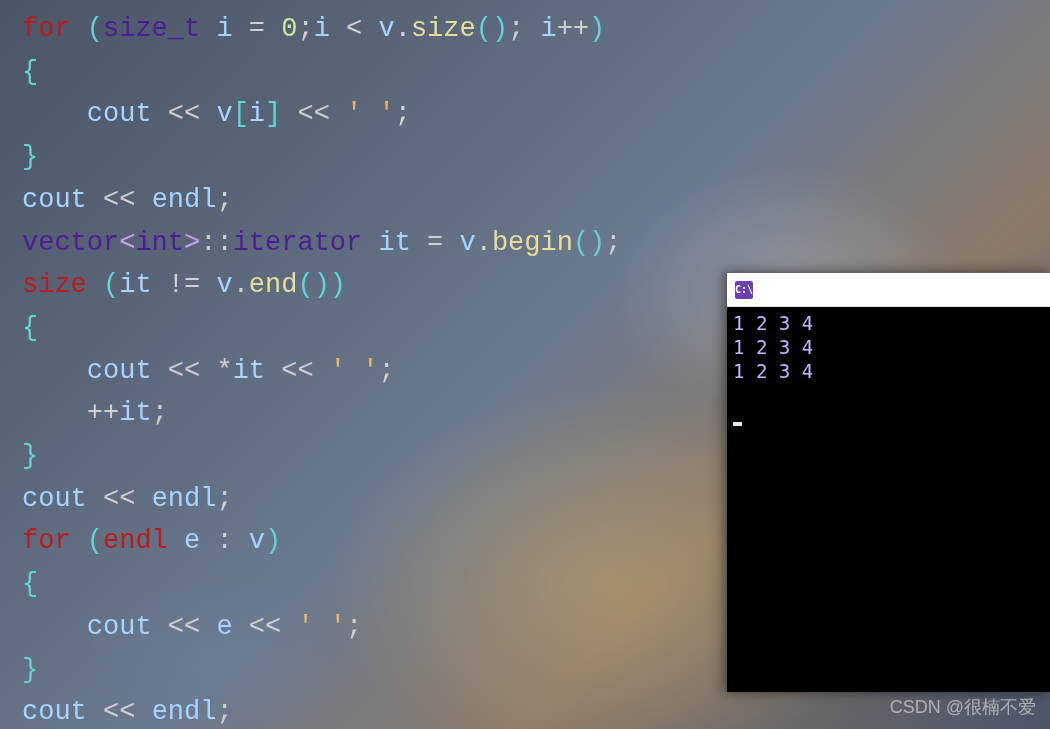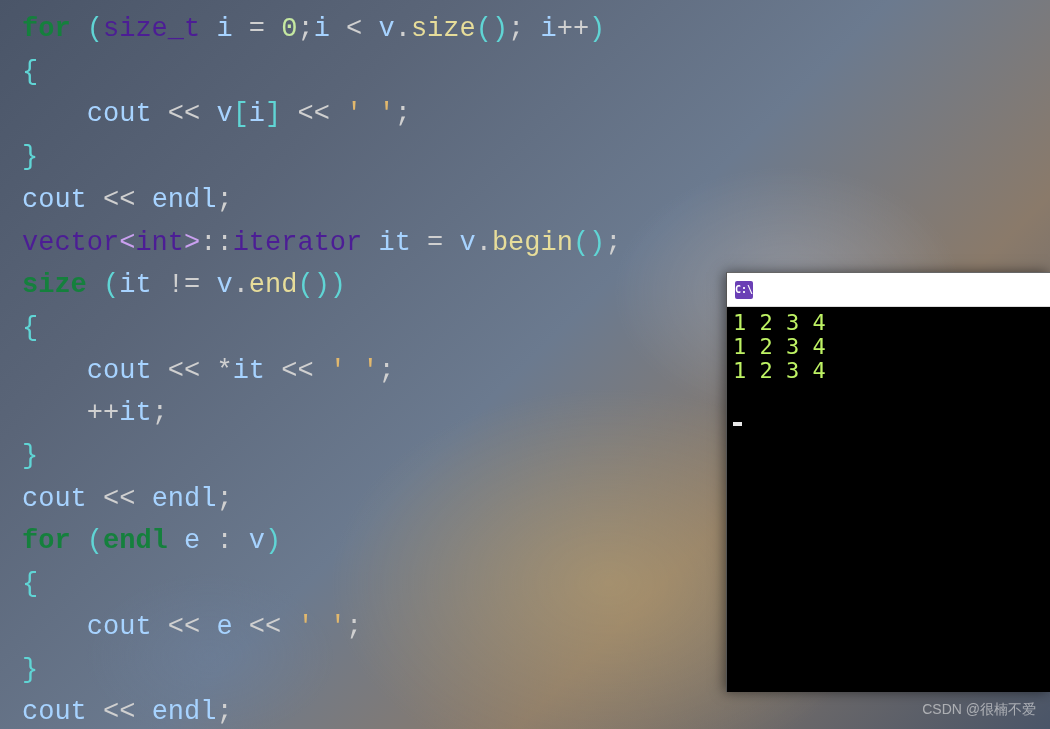--- a/index.html
+++ b/index.html
@@ -19,21 +19,21 @@
   }
   .code-area {
     position: absolute;
     left: 22px;
     top: 8px;
     font-size: 27px;
     line-height: 42.7px;
     white-space: pre;
     font-weight: 500;
   }
-  .tok-keyword   { color: #15803d; font-weight: bold; }
+  .tok-keyword   { color: #b91c1c; }
   .tok-type      { color: #4c1d95; }
   .tok-number    { color: #c5e8a1; }
   .tok-ident     { color: #a7d3ff; }
   .tok-brace     { color: #60d5d5; }
   .tok-op        { color: #d0d0d0; }
   .tok-char      { color: #e2b86d; }
   .tok-call      { color: #e7dd9a; }
   .tok-angle     { color: #caa0f0; }
   .guide         { color: rgba(200,200,200,0.25); }
 
@@ -64,37 +64,37 @@
     width: 18px; height: 18px;
     background: #6a3fb5;
     display: flex; align-items: center; justify-content: center;
     color: #fff; font-size: 10px; font-weight: bold;
     border-radius: 2px;
     font-family: Consolas, monospace;
   }
   .console-body {
     padding: 4px 6px;
     font-family: 'NSimSun', 'SimSun', Consolas, monospace;
-    font-size: 22px;
+    font-size: 19px;
     line-height: 24px;
-    color: #bef264;
+    color: #c4b5fd;
     white-space: pre;
   }
   .cursor-block {
     display: inline-block;
     width: 9px; height: 4px;
     background: #e8e8e8;
     vertical-align: baseline;
   }
   .watermark {
     position: absolute;
     right: 14px;
     bottom: 10px;
     font-family: "Microsoft YaHei", sans-serif;
-    font-size: 14px;
+    font-size: 18px;
     color: rgba(230,230,230,0.6);
   }
 </style>
 </head>
 <body>
 
 <div class="bg-overlay"></div>
 
 <div class="code-area"><span class="tok-keyword">for</span><span class="tok-op"> </span><span class="tok-brace">(</span><span class="tok-type">size_t</span><span class="tok-op"> </span><span class="tok-ident">i</span><span class="tok-op"> = </span><span class="tok-number">0</span><span class="tok-op">;</span><span class="tok-ident">i</span><span class="tok-op"> &lt; </span><span class="tok-ident">v</span><span class="tok-op">.</span><span class="tok-call">size</span><span class="tok-brace">()</span><span class="tok-op">; </span><span class="tok-ident">i</span><span class="tok-op">++</span><span class="tok-brace">)</span>
 <span class="tok-brace">{</span>

